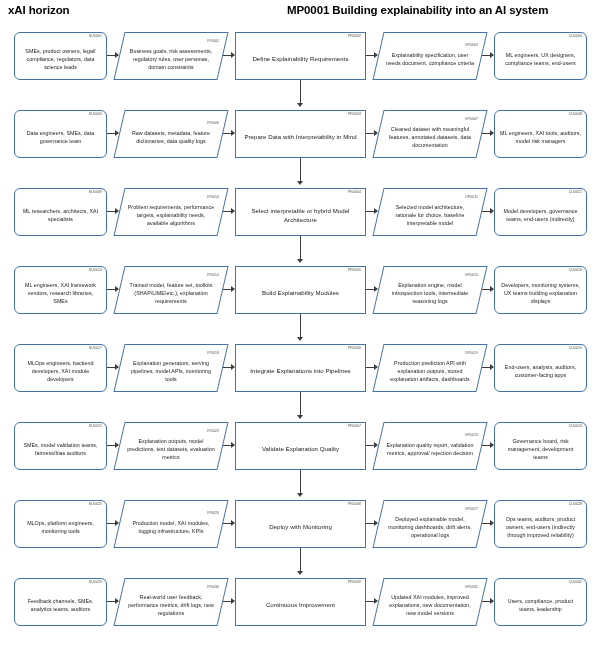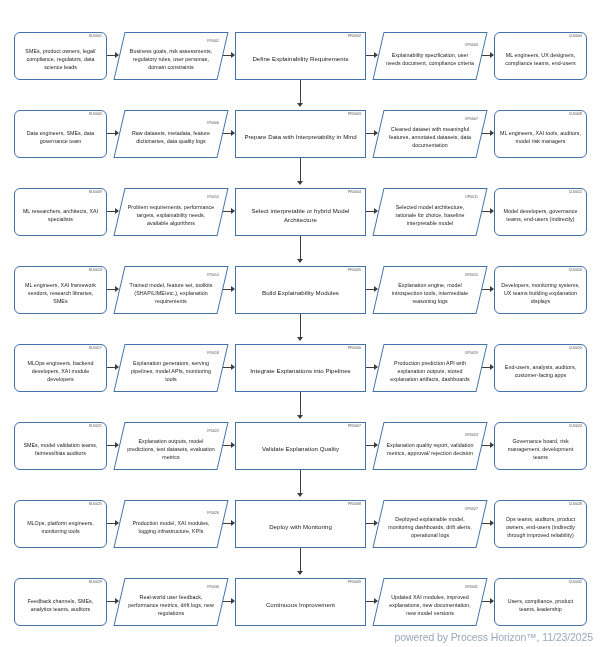--- a/index.html
+++ b/index.html
@@ -157,20 +157,24 @@
     color: #9aa8bb;
     white-space: nowrap;
     letter-spacing: -0.1px;
   }
 </style>
 </head>
 <body>
 
 <div id="page">
 
+  <div class="header">
+    <div class="brand">xAI horizon</div>
+    <div class="doc-title">MP0001 Building explainability into an AI system</div>
+  </div>
 
   <div class="rows" id="rows-container">
       <div class="row">
         <div class="cell c-supplier">
           <div class="cid">SU0001</div>
           <div class="ctext">SMEs, product owners, legal/ compliance, regulators, data science leads</div>
         </div>
         <div class="cell c-input">
           <div class="para-shape"></div>
           <div class="para-inner">
@@ -424,14 +428,13 @@
           <div class="cid">CU0032</div>
           <div class="ctext">Users, compliance, product teams, leadership</div>
         </div>
         <div class="h-arrow a1"></div>
         <div class="h-arrow a2"></div>
         <div class="h-arrow a3"></div>
         <div class="h-arrow a4"></div>
       </div>
     </div>
 
-  <div class="footer">powered by Process Horizon™, 11/23/2025</div>
 </div>
 
 </body></html>

